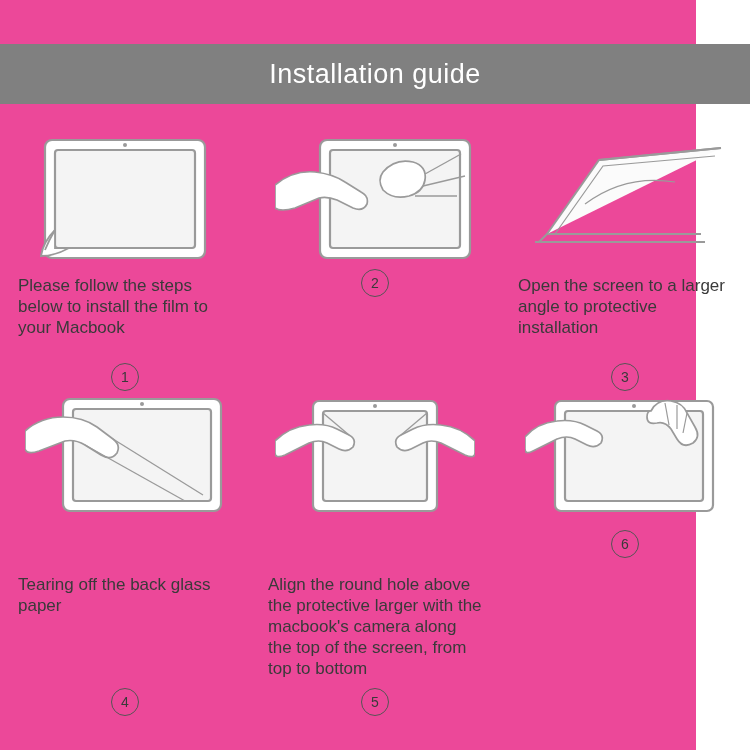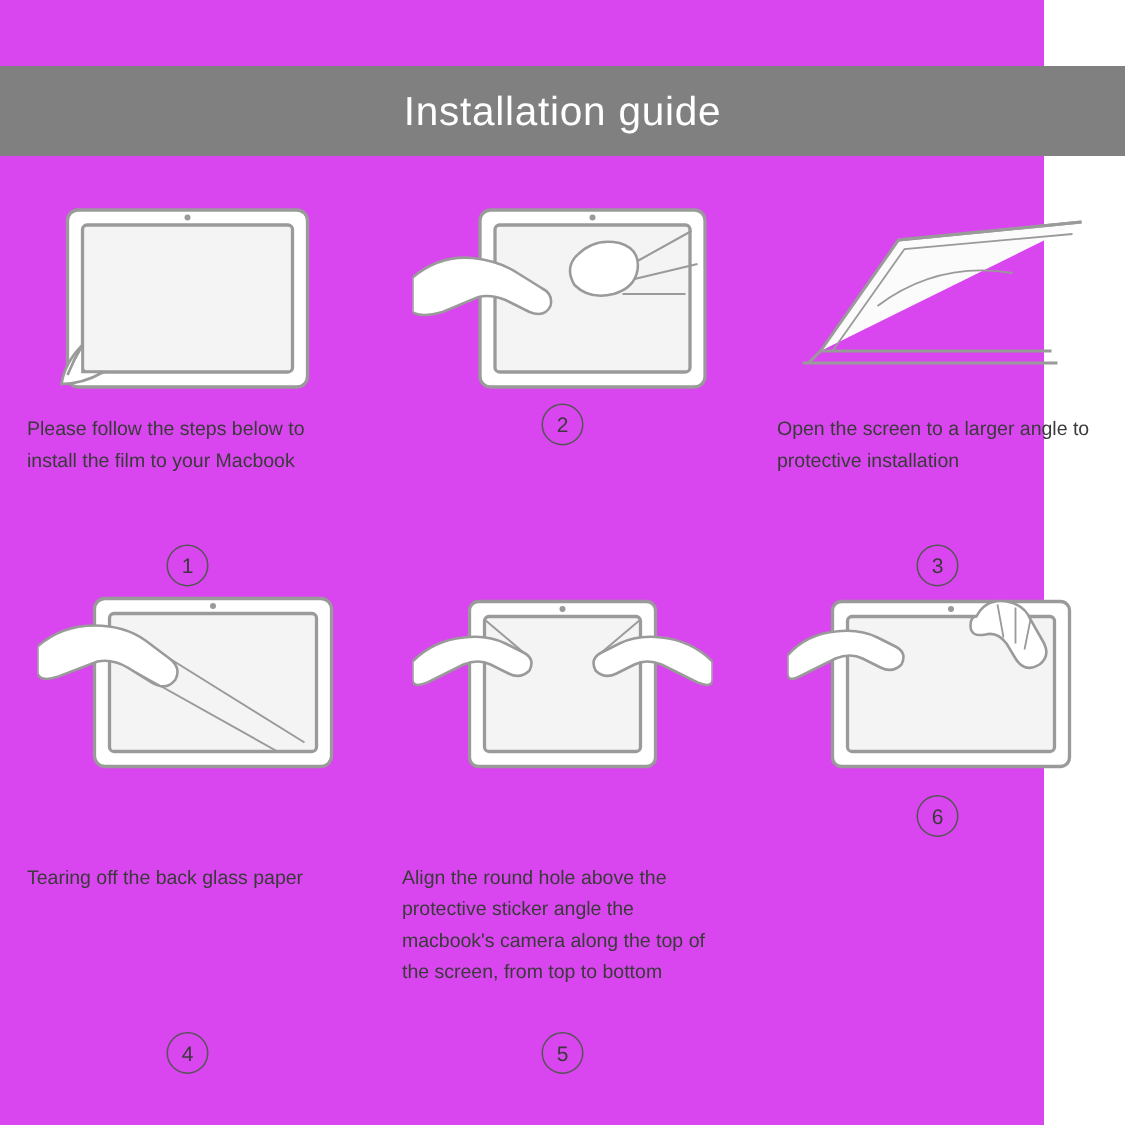--- a/index.html
+++ b/index.html
@@ -10,21 +10,21 @@
     width: 750px;
     height: 750px;
     background: #ffffff;
     font-family: "Liberation Sans", sans-serif;
     overflow: hidden;
   }
   .page {
     position: relative;
     width: 696px;
     height: 750px;
-    background: #d946ef;
+    background: #ec4899;
     box-sizing: border-box;
   }
   .header {
     position: absolute;
     left: 0;
     top: 44px;
     width: 750px;
     height: 60px;
     background: #808080;
     display: flex;
@@ -59,21 +59,21 @@
     flex-direction: column;
     align-items: stretch;
   }
   .art {
     height: 135px;
     position: relative;
     margin: 0 auto;
     width: 200px;
   }
   .caption {
-    font-size: 13px;
+    font-size: 17px;
     line-height: 21px;
     color: #3a3a3a;
     margin-top: 10px;
     min-height: 84px;
     font-family: "Liberation Sans", sans-serif;
   }
   .row2 .caption {
     min-height: 110px;
     margin-top: 48px;
   }
@@ -193,21 +193,21 @@
               <circle cx="100" cy="15" r="2" fill="#9a9a9a" stroke="none"></circle>
             </g>
             <g fill="#ffffff" stroke="#9a9a9a" stroke-width="1.7">
               <path d="M0 50 Q14 36 34 34 Q50 32 62 38 L74 44 Q82 48 78 56 Q72 62 64 58 L52 52 Q44 48 34 52 L10 64 Q0 68 0 62 Z"></path>
               <path d="M200 50 Q186 36 166 34 Q150 32 138 38 L126 44 Q118 48 122 56 Q128 62 136 58 L148 52 Q156 48 166 52 L190 64 Q200 68 200 62 Z"></path>
               <path d="M48 22 L74 44" stroke-width="1.3"></path>
               <path d="M152 22 L126 44" stroke-width="1.3"></path>
             </g>
           </svg>
         </div>
-        <div class="caption">Align the round hole above the protective sticker angle the macbook's camera along the top of the screen, from top to bottom</div>
+        <div class="caption">Align the round hole above the protective larger with the macbook's camera along the top of the screen, from top to bottom</div>
         <div class="step-num">5</div>
       </div>
 
       <div class="cell">
         <div class="art">
           <svg width="200" height="135" viewBox="0 0 200 135">
             <g fill="none" stroke="#9a9a9a" stroke-width="2.2">
               <rect x="30" y="10" width="158" height="110" rx="6" fill="#ffffff"></rect>
               <rect x="40" y="20" width="138" height="90" rx="3" fill="#f4f4f4"></rect>
               <circle cx="109" cy="15" r="2" fill="#9a9a9a" stroke="none"></circle>

